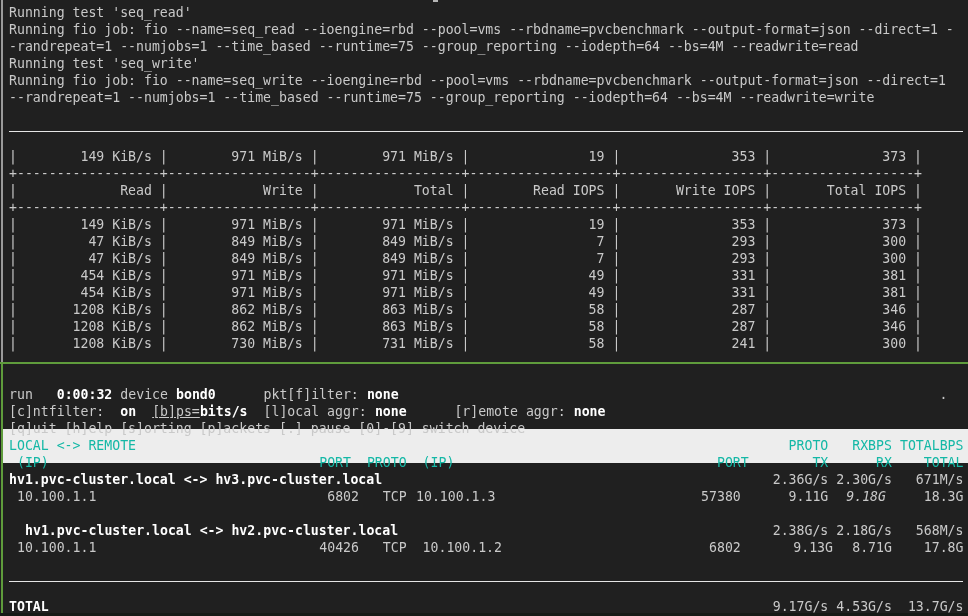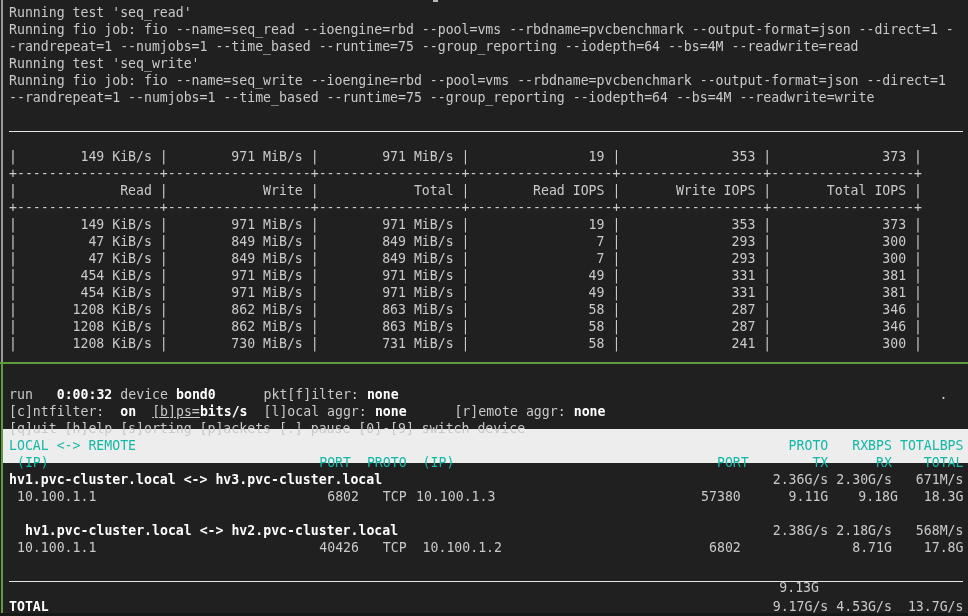--- a/index.html
+++ b/index.html
@@ -140,37 +140,37 @@
         <span class="at" style="right: 76.106px;">2.30G/s</span>
         <span class="at" style="right: 4.52px;">671M/s</span>
       </div>
     <div class="line" id="c0b">
         <span class="at" style="left: 16.954px;">10.100.1.1</span>
         <span class="at" style="right: 609.024px;">6802</span>
         <span class="at" style="left: 382.838px;">TCP</span>
         <span class="at" style="left: 416px;">10.100.1.3</span>
         <span class="at" style="right: 227.232px;">57380</span>
         <span class="at" style="right: 139.738px;">9.11G</span>
-        <span class="at" style="right: 70px;">9.18G</span>
+        <span class="at" style="right: 82px; font-style: italic;">9.18G</span>
         <span class="at" style="right: 4.52px;">18.3G</span>
       </div>
     <div class="line"></div>
     <div class="line" id="c1a">
         <span class="at b" style="left: 25px;">hv1.pvc-cluster.local &lt;-&gt; hv2.pvc-cluster.local</span>
         <span class="at" style="right: 139.738px;">2.38G/s</span>
         <span class="at" style="right: 76.106px;">2.18G/s</span>
         <span class="at" style="right: 4.52px;">568M/s</span>
       </div>
     <div class="line" id="c1b">
         <span class="at" style="left: 16.954px;">10.100.1.1</span>
         <span class="at" style="right: 609.024px;">40426</span>
         <span class="at" style="left: 382.838px;">TCP</span>
         <span class="at" style="left: 422.608px;">10.100.1.2</span>
         <span class="at" style="right: 227.232px;">6802</span>
-        <span class="at" style="right: 149px; margin-top: 40px;">9.13G</span>
+        <span class="at" style="right: 135px;">9.13G</span>
         <span class="at" style="right: 76.106px;">8.71G</span>
         <span class="at" style="right: 4.52px;">17.8G</span>
       </div>
     <div class="line"></div>
     <div class="line">
         <div class="hr"></div>
       </div>
     <div class="line" id="m-total">
         <span class="at b" style="left: 9px;">TOTAL</span>
         <span class="at" style="right: 139.738px;">9.17G/s</span>

